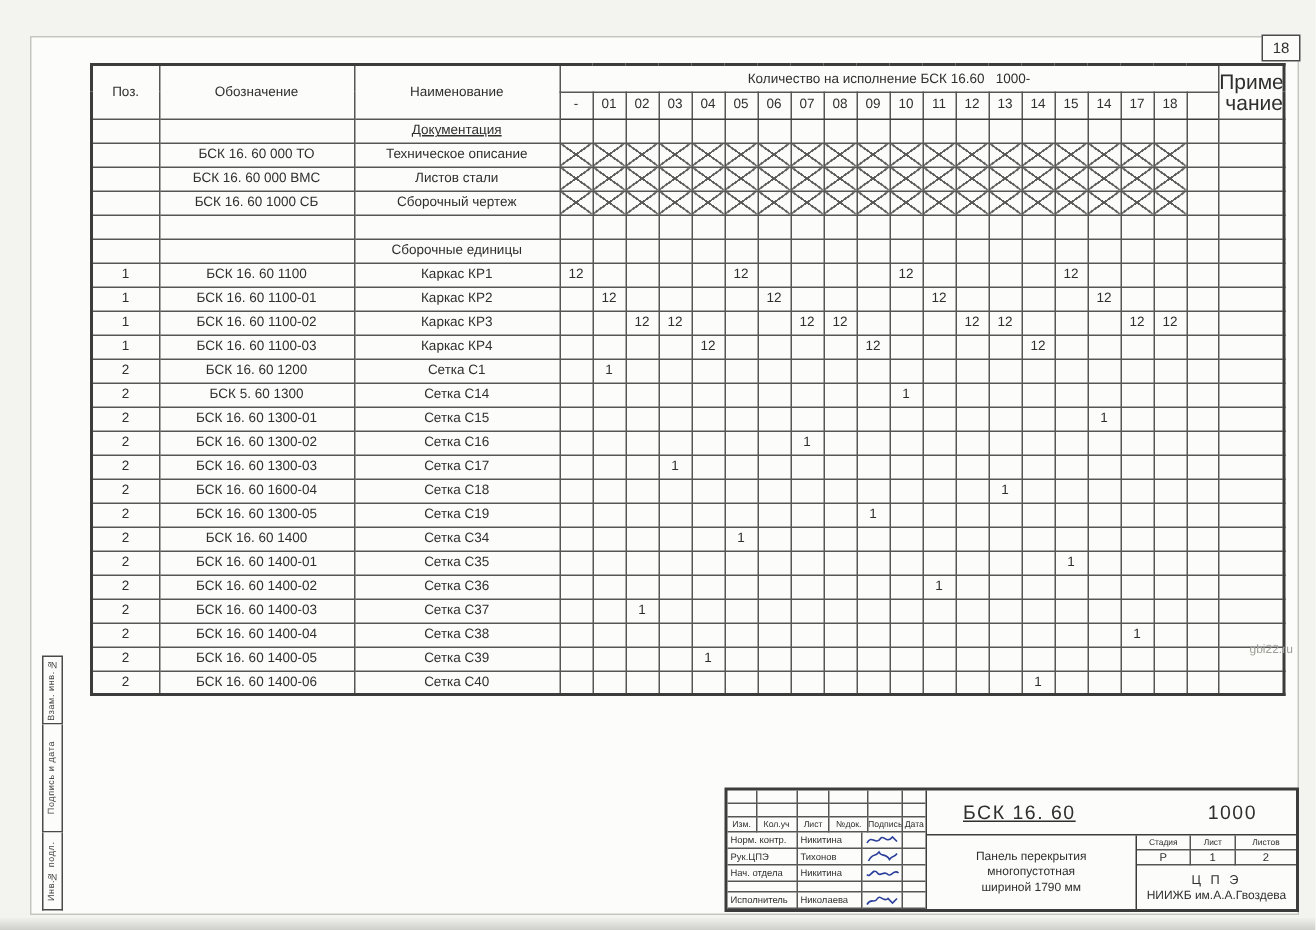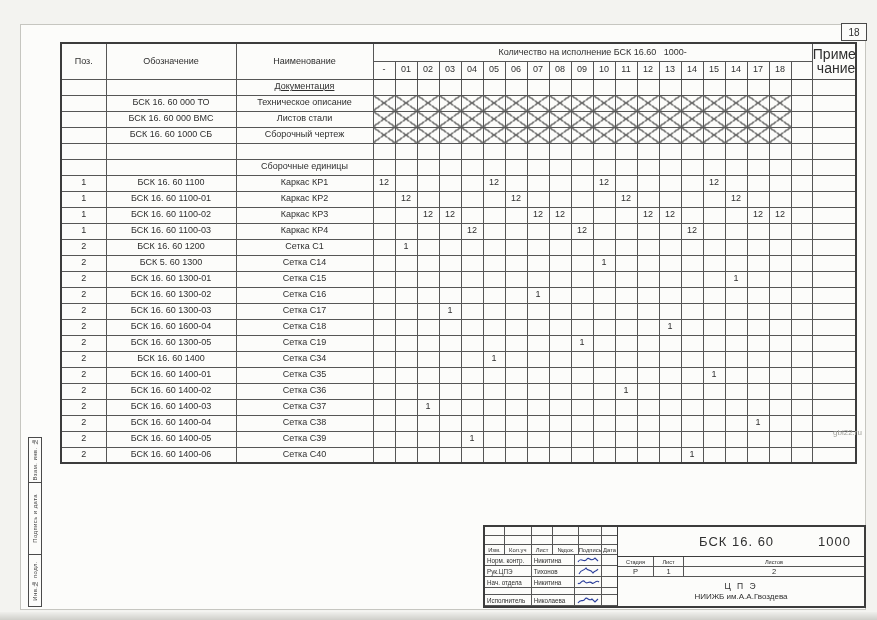--- a/index.html
+++ b/index.html
@@ -85,22 +85,22 @@
   .r-gap{height:7px;}
   .c1{width:20px;} .c2{width:27px;} .c3{width:22px;} .c4{width:26px;} .c5{width:23px;} .c6{width:15px;}
   .s1{width:47px;justify-content:flex-start;padding-left:2px;}
   .s2{width:44px;justify-content:flex-start;padding-left:2px;}
   .s3{width:27px;} .s4{width:15px;}
   .tb-right{flex:1;display:flex;flex-direction:column;}
   .tb-doc{
     height:30px;border-bottom:1.5px solid #3c3c3c;display:flex;align-items:center;
     font-size:13px;letter-spacing:1px;
   }
-  .tb-doc .docnum{margin-left:81px;}
-  .tb-doc .docexec{margin-left:44px;}
+  .tb-doc .docnum{margin-left:24px;text-decoration:underline;}
+  .tb-doc .docexec{margin-left:88px;}
   .tb-bottom{flex:1;display:flex;}
   .tb-title{
     width:140px;border-right:1.5px solid #3c3c3c;
     display:flex;flex-direction:column;align-items:center;justify-content:center;
     font-size:8px;line-height:1.3;
   }
   .tb-stage{flex:1;display:flex;flex-direction:column;}
   .stage-row{display:flex;}
   .stage-cell{border-right:1px solid #565656;border-bottom:1px solid #565656;
     display:flex;align-items:center;justify-content:center;height:10px;}
@@ -897,20 +897,25 @@
       </div>
       <div class="tb-cell s4"></div>
     </div>
   </div>
   <div class="tb-right">
     <div class="tb-doc">
       <span class="docnum">БСК 16. 60</span>
       <span class="docexec">1000</span>
     </div>
     <div class="tb-bottom">
+      <div class="tb-title">
+        <div>Панель перекрытия</div>
+        <div>многопустотная</div>
+        <div>шириной 1790 мм</div>
+      </div>
       <div class="tb-stage">
         <div class="stage-row hdr">
           <div class="stage-cell g1">Стадия</div>
           <div class="stage-cell g2">Лист</div>
           <div class="stage-cell g3">Листов</div>
         </div>
         <div class="stage-row val">
           <div class="stage-cell g1">Р</div>
           <div class="stage-cell g2">1</div>
           <div class="stage-cell g3">2</div>

